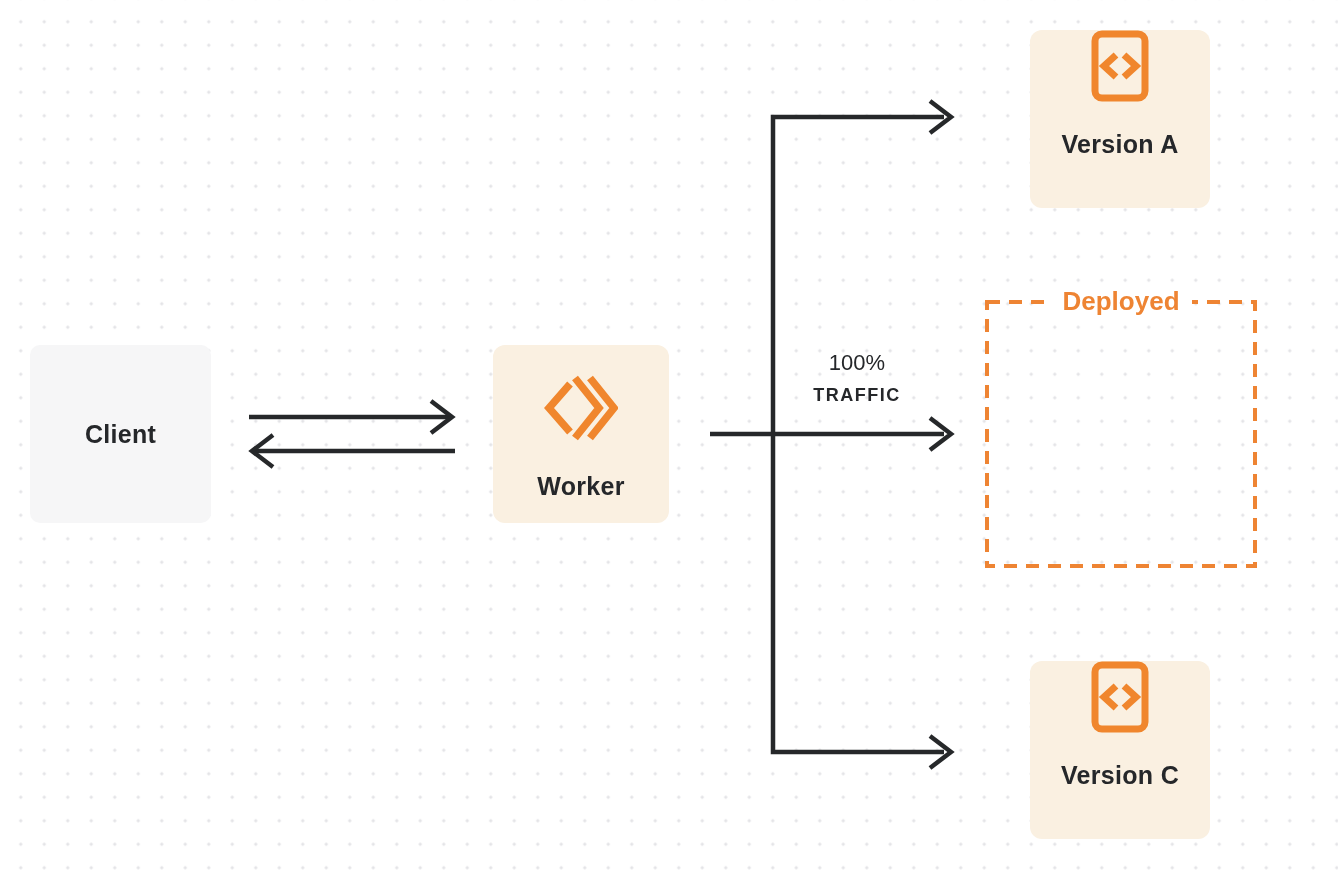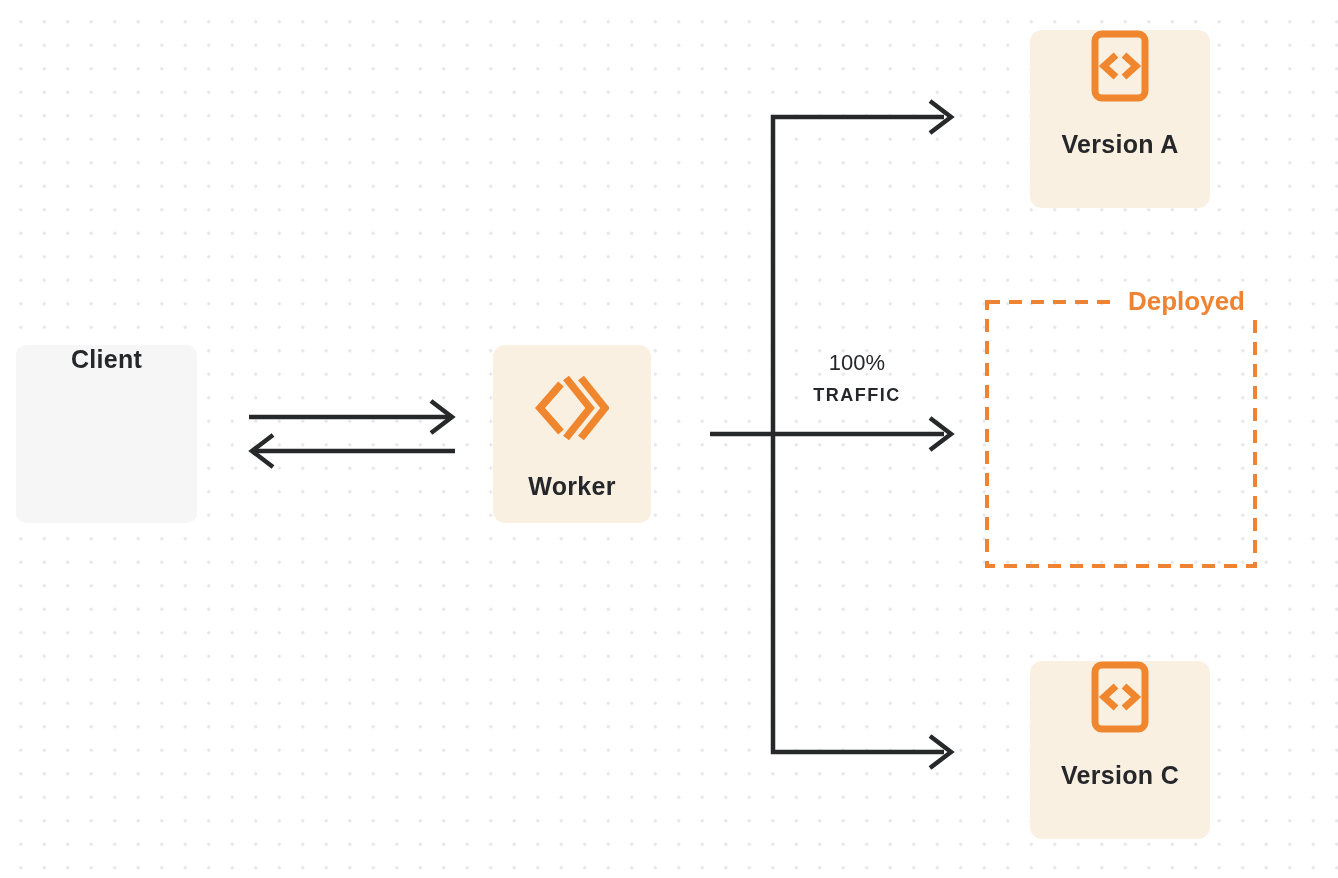--- a/index.html
+++ b/index.html
@@ -33,47 +33,48 @@
     align-items: center;
     box-sizing: border-box;
   }
   .node .label {
     font-weight: 700;
     font-size: 25px;
     color: #25272a;
     letter-spacing: 0.3px;
   }
   .client-box {
-    left: 16px; top: 345px;
+    left: 30px; top: 345px;
     width: 181px; height: 178px;
     background: #f6f6f7;
     border-radius: 10px;
+    justify-content: center;
   }
   .worker-box {
     left: 493px; top: 345px;
-    width: 158px; height: 178px;
+    width: 176px; height: 178px;
     background: #faf0e1;
     border-radius: 12px;
     padding-top: 29px;
   }
   .worker-box .label { margin-top: 30px; }
   .version-box {
     width: 180px; height: 178px;
     background: #faf0e1;
     border-radius: 12px;
   }
   .version-box .label { margin-top: 28px; }
   .version-a { left: 1030px; top: 30px; }
   .version-b { left: 1030px; top: 345px; }
   .version-c { left: 1030px; top: 661px; text-align: right; }
   .deployed-label-wrap {
     position: absolute;
     left: 985px; top: 287px;
     width: 272px;
-    text-align: right;
+    text-align: center;
     z-index: 3;
   }
   .deployed-label {
     display: inline-block;
     background: #ffffff;
     padding: 0 12px;
     font-weight: 700;
     font-size: 26px;
     color: #ee8433;
     line-height: 28px;

